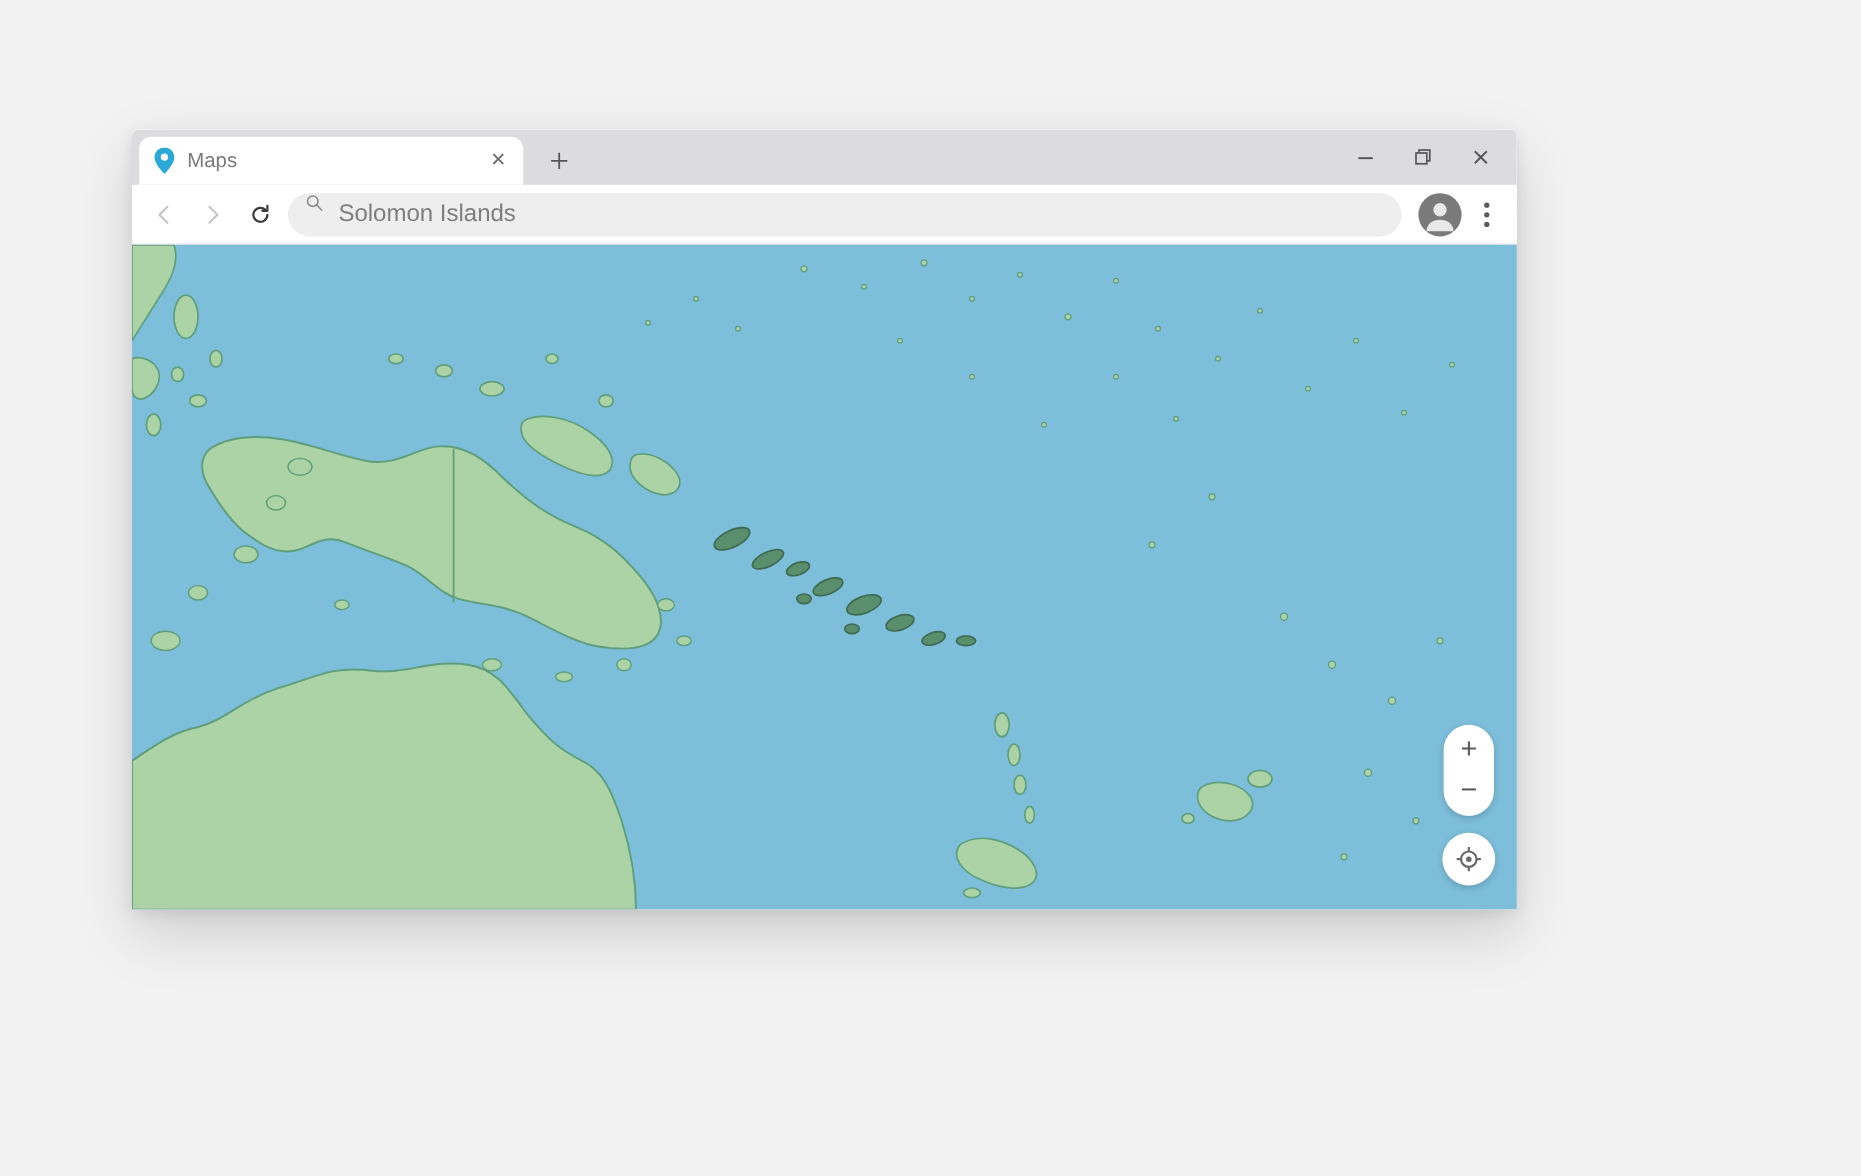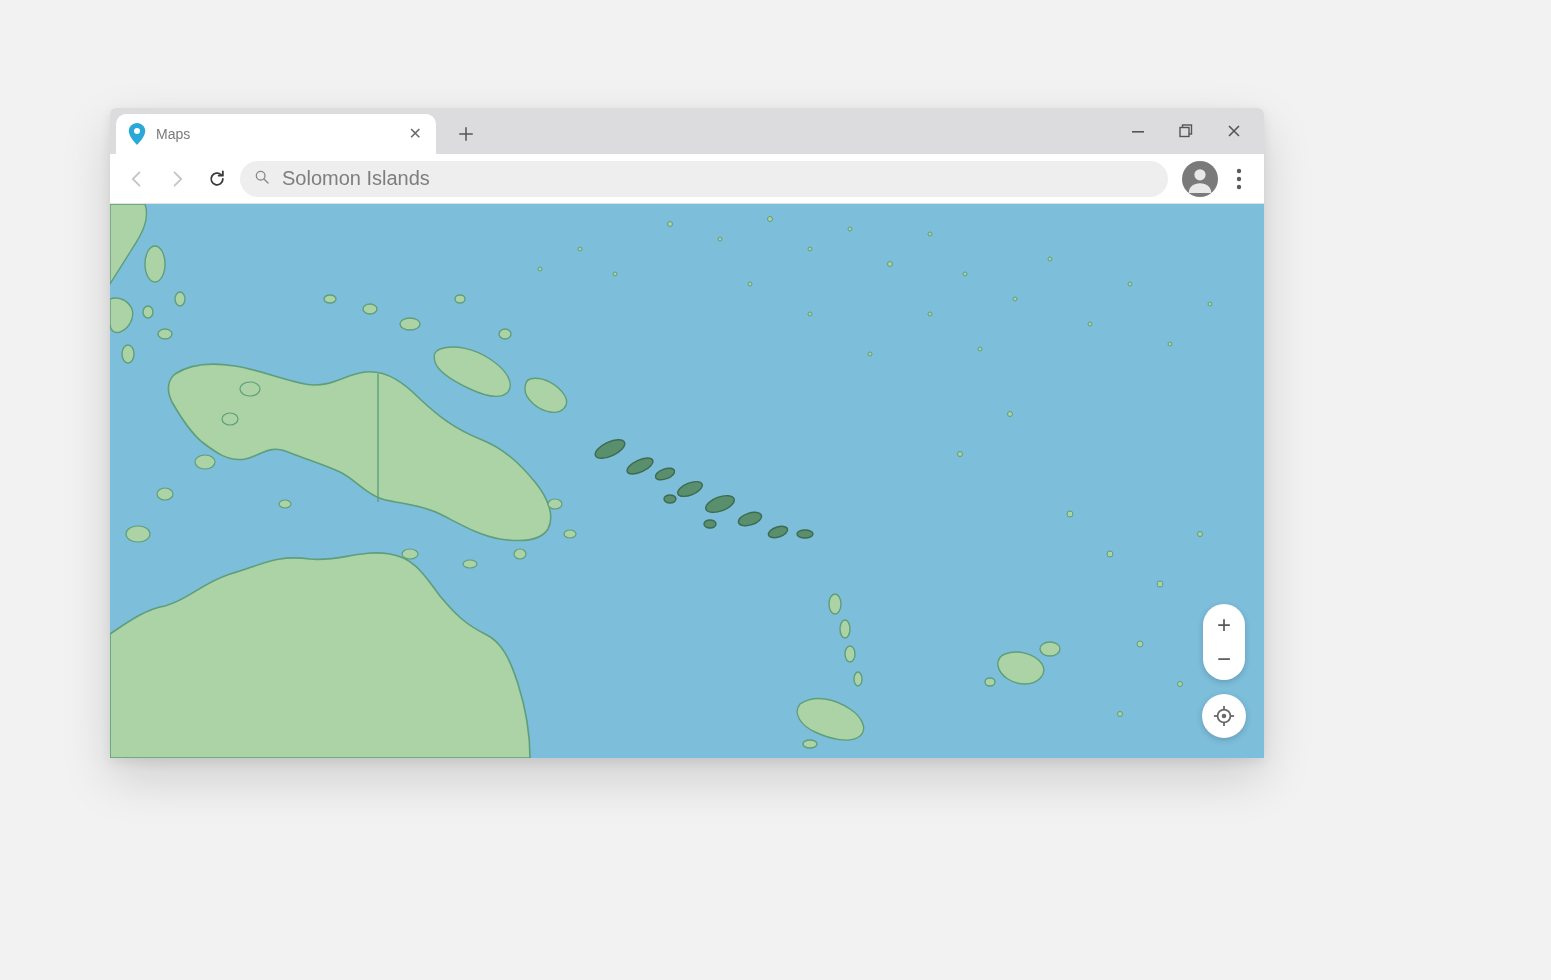--- a/index.html
+++ b/index.html
@@ -42,21 +42,21 @@
     background: #fff;
     border-radius: 10px 10px 0 0;
     display: flex;
     align-items: center;
     padding: 0 14px 0 12px;
     gap: 10px;
     position: relative;
   }
   .tab .tab-title {
     flex: 1;
-    font-size: 14px;
+    font-size: 17px;
     color: #7a7a7a;
     white-space: nowrap;
     overflow: hidden;
   }
   .tab .close-x {
     font-size: 16px;
     color: #6b6b6b;
     cursor: pointer;
     line-height: 1;
   }
@@ -91,21 +91,21 @@
     display:flex; align-items:center; justify-content:center;
     color:#888; cursor:pointer;
     border-radius:50%;
   }
   .nav-btn.disabled { color:#c6c6c6; cursor:default; }
   .addr-bar {
     flex:1;
     height:36px;
     background:#eeeeee;
     border-radius:18px;
-    display:flex; align-items:center;
+    display:flex; 
     padding: 0 14px;
     gap:12px;
   }
   .addr-bar .search-ico { color:#8a8a8a; }
   .addr-input {
     flex:1; border:none; outline:none; background:transparent;
     font-size:20px; color:#7e7e7e;
     font-family: inherit;
   }
   .avatar {

